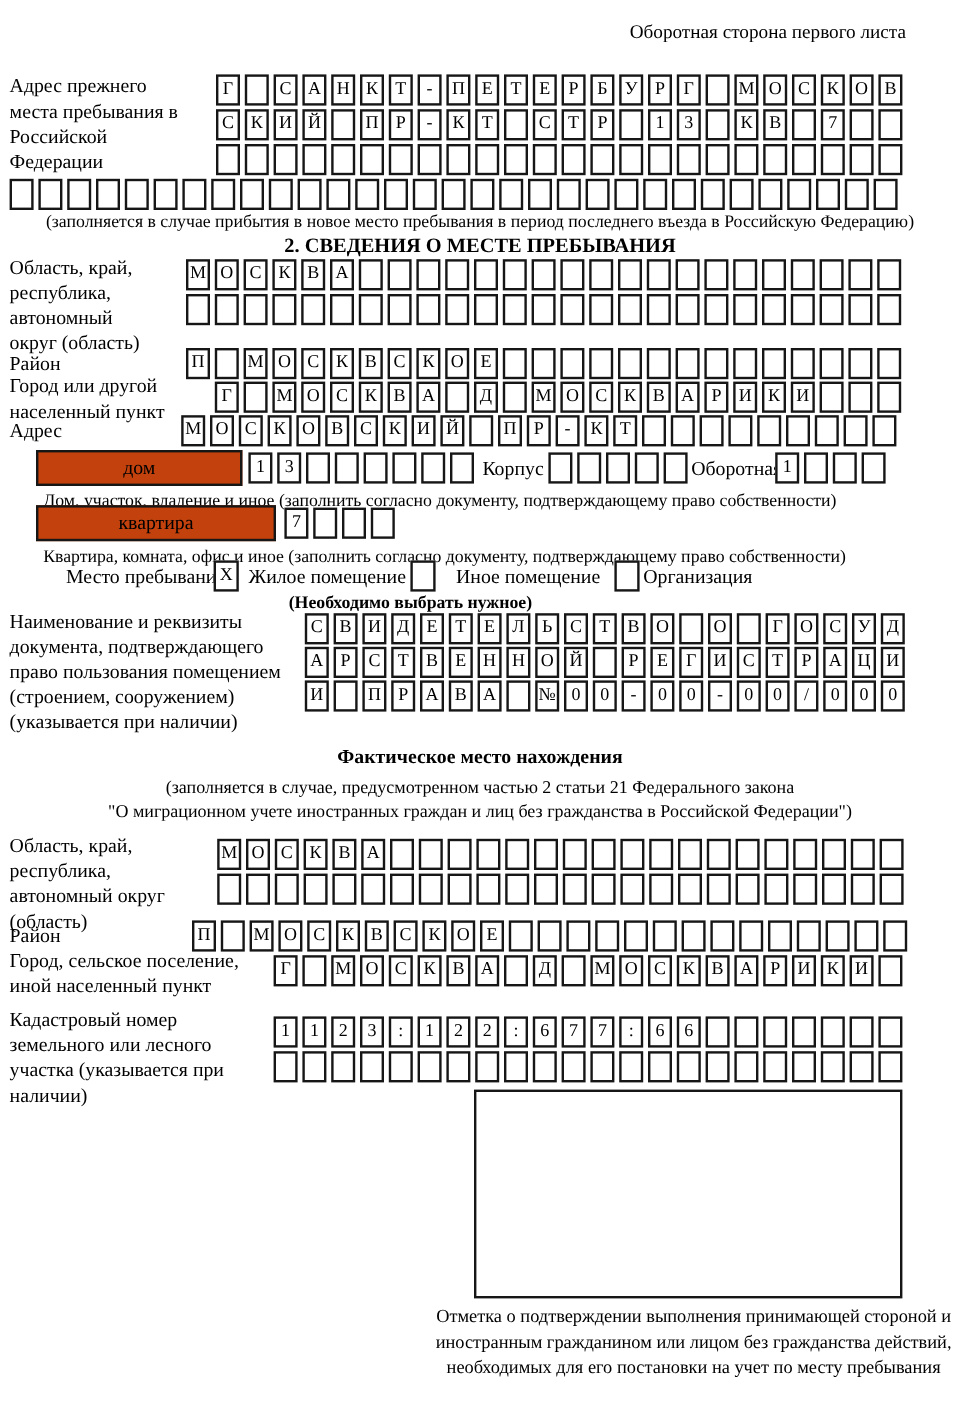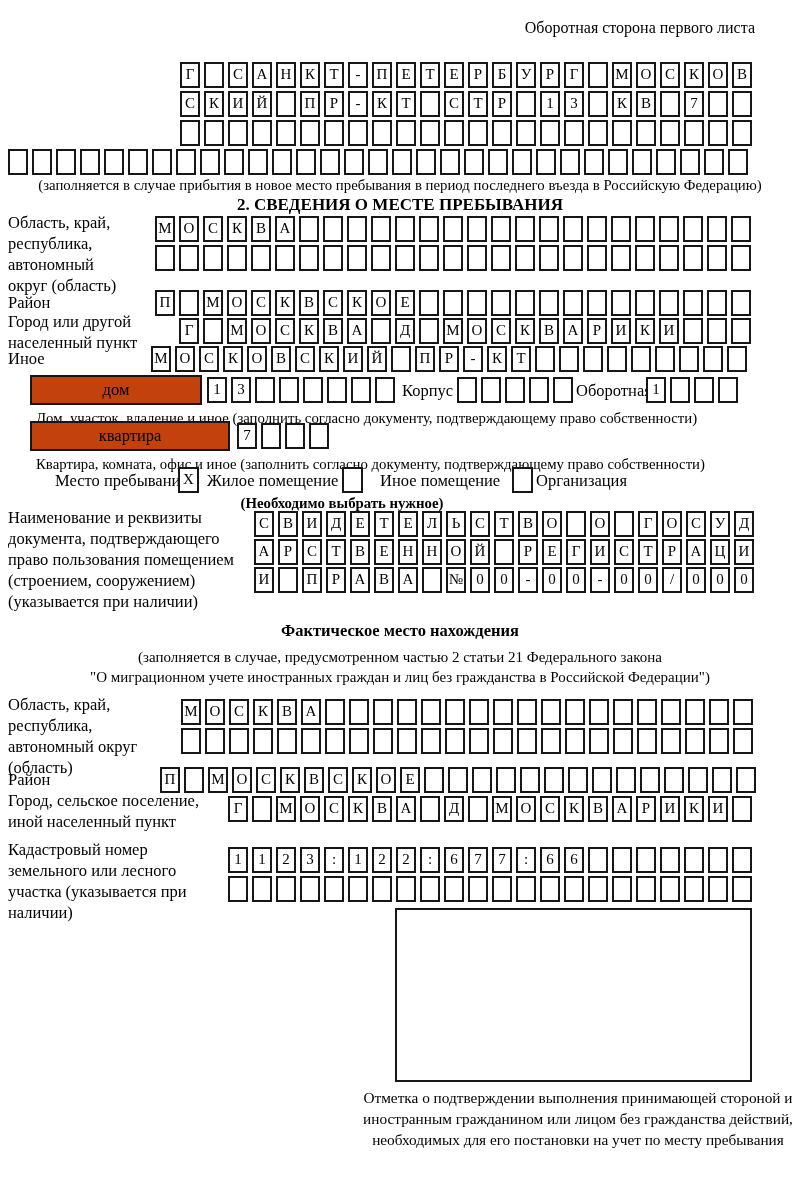--- a/index.html
+++ b/index.html
@@ -27,20 +27,21 @@
     line-height:21px; text-align:center; background:#fff;
   }
 </style>
 </head>
 <body>
 
 <div class="page">
 
   <div class="abs label" style="left:460px; top:17px; width:295px; text-align:right; font-size:16px;">Оборотная сторона первого листа</div>
 
+  <div class="abs label" style="left:8px; top:61px; width:150px;">Адрес прежнего места пребывания в Российской Федерации</div>
   <div class="abs cells" style="left:180px; top:62px;">
       <div class="cell">Г</div>
       <div class="cell"></div>
       <div class="cell">С</div>
       <div class="cell">А</div>
       <div class="cell">Н</div>
       <div class="cell">К</div>
       <div class="cell">Т</div>
       <div class="cell">-</div>
       <div class="cell">П</div>
@@ -255,21 +256,21 @@
       <div class="cell">А</div>
       <div class="cell">Р</div>
       <div class="cell">И</div>
       <div class="cell">К</div>
       <div class="cell">И</div>
       <div class="cell"></div>
       <div class="cell"></div>
       <div class="cell"></div>
     </div>
 
-  <div class="abs label" style="left:8px; top:348px;">Иное</div>
+  <div class="abs label" style="left:8px; top:348px;">Адрес</div>
   <div class="abs cells" style="left:151px; top:346px;">
       <div class="cell">М</div>
       <div class="cell">О</div>
       <div class="cell">С</div>
       <div class="cell">К</div>
       <div class="cell">О</div>
       <div class="cell">В</div>
       <div class="cell">С</div>
       <div class="cell">К</div>
       <div class="cell">И</div>

